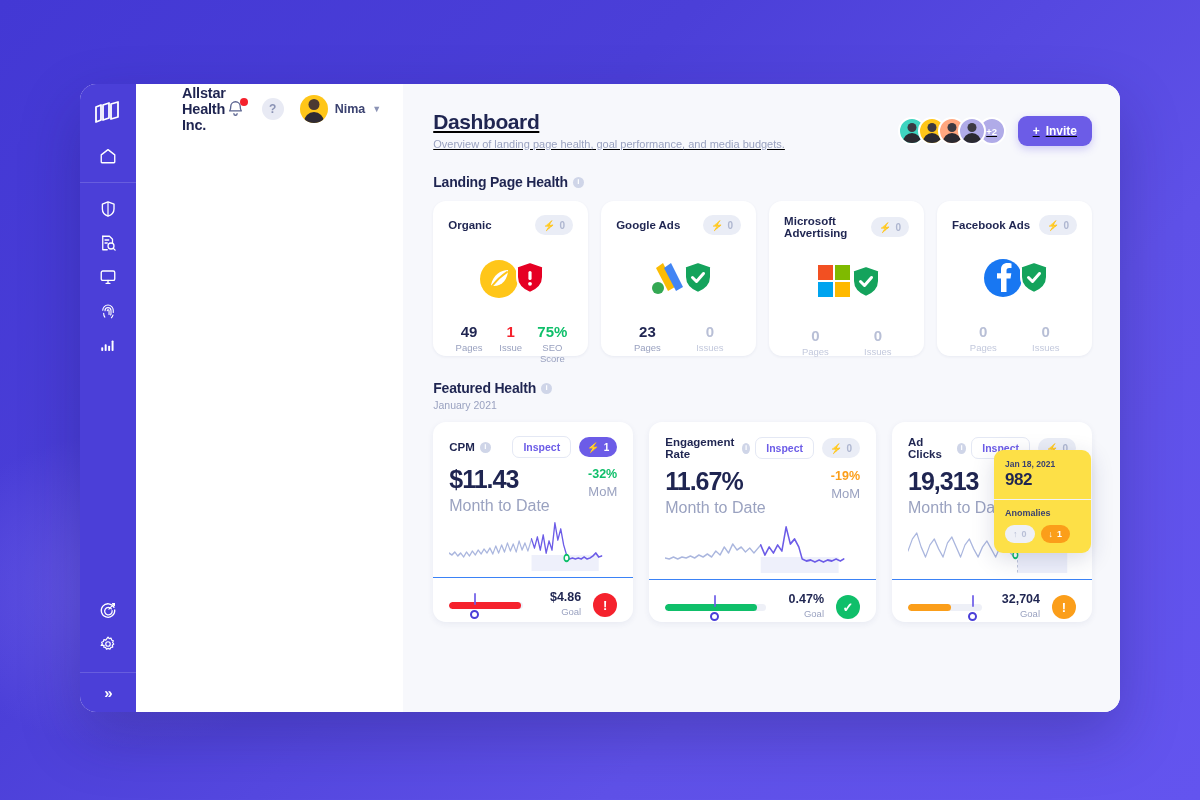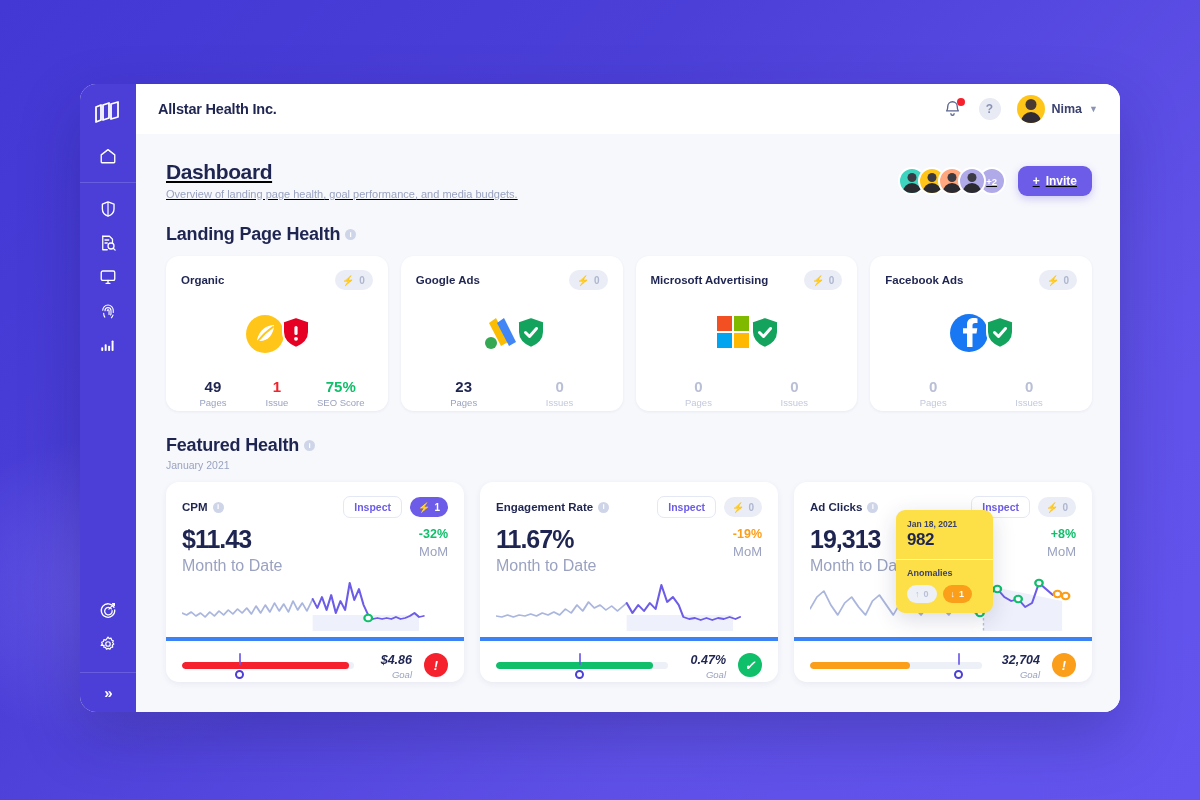--- a/index.html
+++ b/index.html
@@ -34,21 +34,21 @@
     margin-bottom: 2px; border-radius: 8px; cursor: pointer;
   }
   .nav-item svg { display: block; }
   .sidebar-bottom { position: absolute; bottom: 0; left: 0; width: 56px; display:flex; flex-direction:column; align-items:center; }
   .collapse-btn {
     width: 56px; height: 40px; display:flex; align-items:center; justify-content:center;
     border-top: 1px solid rgba(255,255,255,.16); margin-top: 10px; cursor: pointer;
     color: #fff; font-size: 15px; font-weight: 700; letter-spacing: -1px;
   }
   
-  .main { flex: 1; display: flex; flex-direction: column; min-width: 0; }
+  .main { flex: 1; display: flex; flex-direction: row; min-width: 0; margin-left: 24px; }
   .topbar {
     height: 50px; background: #fff; display: flex; align-items: center;
     padding: 0 22px 0 22px; flex: 0 0 50px;
   }
   .brand-title { font-size: 14.5px; font-weight: 700; color: #1f2551; letter-spacing: -.2px; }
   .topbar-right { margin-left: auto; display: flex; align-items: center; gap: 16px; }
   .bell-wrap { position: relative; width: 20px; height: 20px; cursor: pointer; }
   .bell-dot { position: absolute; right: -2px; top: -1px; width: 8px; height: 8px; border-radius: 50%; background: #f5222d; }
   .help-btn {
     width: 22px; height: 22px; border-radius: 50%; background: #e8eaf4; color: #8b93b5;
@@ -82,21 +82,21 @@
     background: #b0abe8; color: #fff; font-size: 9.5px; font-weight: 700;
     display:flex; align-items:center; justify-content:center; flex: 0 0 28px;
   }
   .invite-btn {
     background: #6c5ce7; color: #fff; border: none; border-radius: 9px;
     height: 30px; padding: 0 15px; font-size: 12px; font-weight: 600;
     display: flex; align-items: center; gap: 6px; cursor: pointer;
     font-family: inherit; box-shadow: 0 3px 8px rgba(108,92,231,.3);
   }
   .section-title { display: flex; align-items: center; gap: 5px; margin-top: 24px; }
-  .section-title h2 { font-size: 18px; font-weight: 700; color: #1f2551; letter-spacing: -.2px; }
+  .section-title h2 { font-size: 14px; font-weight: 700; color: #1f2551; letter-spacing: -.2px; }
   .info-i {
     width: 11px; height: 11px; border-radius: 50%; background: #cfd5e8; color: #fff;
     font-size: 8px; font-weight: 700; display:flex; align-items:center; justify-content:center;
     font-style: normal; line-height: 1;
   }
   .section-date { font-size: 10.5px; color: #9aa2c0; margin-top: 3px; }
   
   .health-grid { display: grid; grid-template-columns: repeat(4, 1fr); gap: 13px; margin-top: 11px; }
   .hcard {
     background: #fff; border-radius: 13px; padding: 14px 15px 15px;
@@ -141,21 +141,21 @@
   .metric-big { font-size: 25px; font-weight: 700; color: #1f2551; letter-spacing: -1px; line-height: 1; }
   .metric-lbl { font-size: 16px; color: #9aa2c0; margin-top: 5px; }
   .mom { margin-left: auto; text-align: right; }
   .mom-val { font-size: 12.5px; font-weight: 700; }
   .mom-val.green { color: #0fbf6a; }
   .mom-val.orange { color: #fb9e1a; }
   .mom-lbl { font-size: 13px; color: #9aa2c0; margin-top: 3px; }
   .spark { margin-top: auto; margin-bottom: 6px; height: 56px; }
   .spark svg { display: block; width: 100%; height: 56px; }
   .gcard-foot {
-    border-top: 4px solid #3b82f6; padding: 12px 16px 13px; display: flex; align-items: flex-start; gap: 12px; font-style: italic;
+    border-top: 1px solid #3b82f6; padding: 12px 16px 13px; display: flex; align-items: flex-end; gap: 12px;
   }
   .bar-wrap { flex: 1; position: relative; height: 24px; display: flex; align-items: center; }
   .bar-track { width: 100%; height: 7px; border-radius: 4px; background: #eef0f7; overflow: hidden; }
   .bar-fill { height: 100%; border-radius: 4px; }
   .bar-marker { position: absolute; top: 0; width: 2px; height: 12px; border-radius: 1px; background: #6c5ce7; opacity:.85; }
   .bar-knob {
     position: absolute; bottom: -2px; width: 9px; height: 9px; border-radius: 50%;
     background: #fff; border: 2px solid #4b3fd8;
   }
   .goal-txt { text-align: right; min-width: 46px; }

